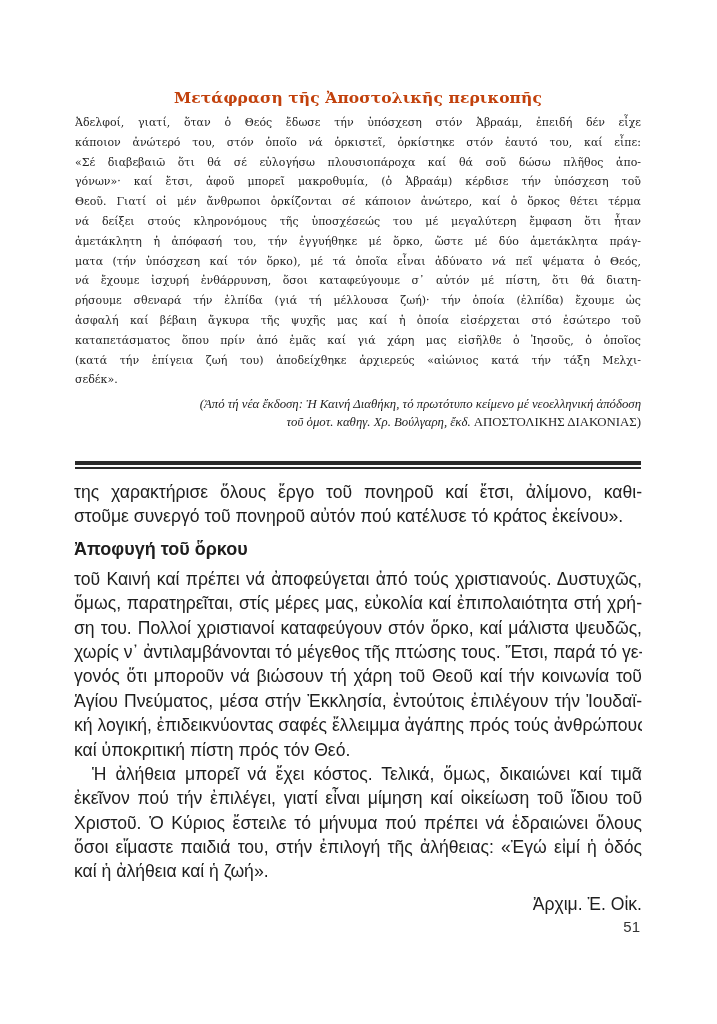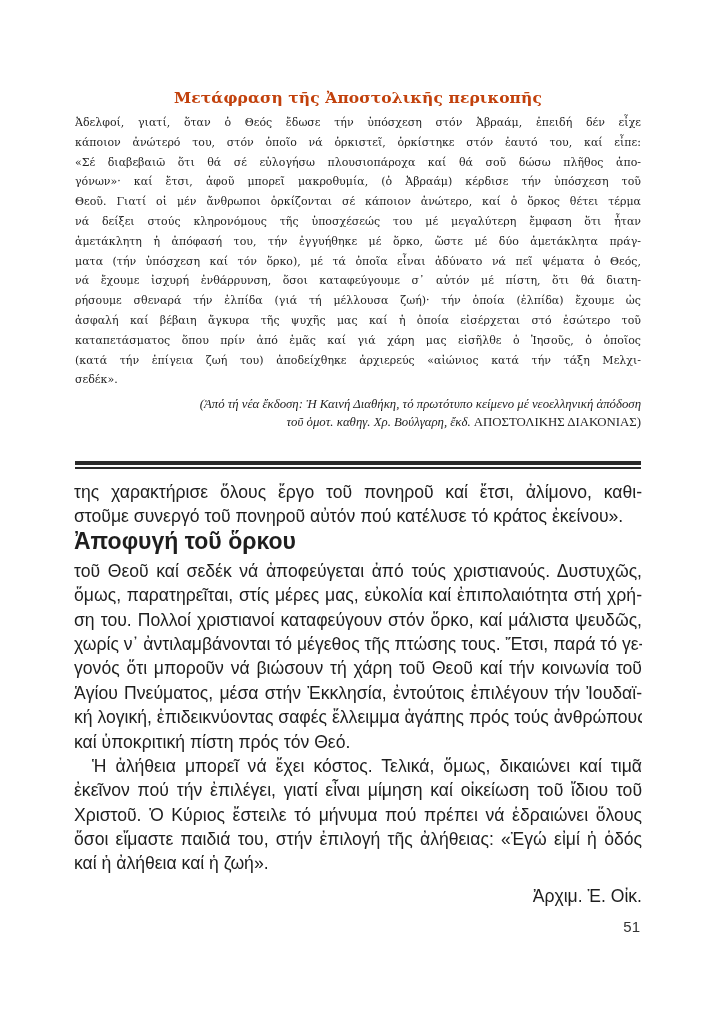--- a/index.html
+++ b/index.html
@@ -33,22 +33,22 @@
     .sans-line {
       font-family: "Liberation Sans", "DejaVu Sans", sans-serif;
       font-size: 17.6px; line-height: 24.4px; white-space: nowrap;
       text-align: justify; text-align-last: justify; color: #1e1e1e;
       height: 24.4px; overflow: hidden;
     }
     .sans-line.last { text-align-last: left; }
     .sans-line.indent { padding-left: 18px; }
     .section-heading {
       font-family: "Liberation Sans", "DejaVu Sans", sans-serif;
-      font-weight: bold; font-size: 23px; line-height: 24px;
-      margin: 0 0 6px 0; color: #1e1e1e;
+      font-weight: bold; font-size: 18px; line-height: 24px;
+      margin: 8px 0 6px 0; color: #1e1e1e;
     }
     .signature {
       font-family: "Liberation Sans", "DejaVu Sans", sans-serif;
       font-size: 17.6px; line-height: 24px; text-align: right;
       margin-top: 8px; color: #1e1e1e;
     }
     .page-number {
       position: absolute; left: 560px; top: 918px; width: 80px;
       font-family: "Liberation Sans", "DejaVu Sans", sans-serif;
       font-size: 15px; text-align: right; color: #333;
@@ -88,21 +88,21 @@
 
   <div class="body">
     <div>
       <div class="sans-line">της χαρακτήρισε ὅλους ἔργο τοῦ πονηροῦ καί ἔτσι, ἀλίμονο, καθι-</div>
       <div class="sans-line last">στοῦμε συνεργό τοῦ πονηροῦ αὐτόν πού κατέλυσε τό κράτος ἐκείνου».</div>
     </div>
 
     <div class="section-heading">Ἀποφυγή τοῦ ὅρκου</div>
 
     <div>
-      <div class="sans-line">τοῦ Θεοῦ καί σεδέκ νά ἀποφεύγεται ἀπό τούς χριστιανούς. Δυστυχῶς,</div>
+      <div class="sans-line">τοῦ Καινή καί πρέπει νά ἀποφεύγεται ἀπό τούς χριστιανούς. Δυστυχῶς,</div>
       <div class="sans-line">ὅμως, παρατηρεῖται, στίς μέρες μας, εὐκολία καί ἐπιπολαιότητα στή χρή-</div>
       <div class="sans-line">ση του. Πολλοί χριστιανοί καταφεύγουν στόν ὅρκο, καί μάλιστα ψευδῶς,</div>
       <div class="sans-line">χωρίς ν᾽ ἀντιλαμβάνονται τό μέγεθος τῆς πτώσης τους. Ἔτσι, παρά τό γε-</div>
       <div class="sans-line">γονός ὅτι μποροῦν νά βιώσουν τή χάρη τοῦ Θεοῦ καί τήν κοινωνία τοῦ</div>
       <div class="sans-line">Ἁγίου Πνεύματος, μέσα στήν Ἐκκλησία, ἐντούτοις ἐπιλέγουν τήν Ἰουδαϊ-</div>
       <div class="sans-line">κή λογική, ἐπιδεικνύοντας σαφές ἔλλειμμα ἀγάπης πρός τούς ἀνθρώπους</div>
       <div class="sans-line last">καί ὑποκριτική πίστη πρός τόν Θεό.</div>
     </div>
 
     <div>

